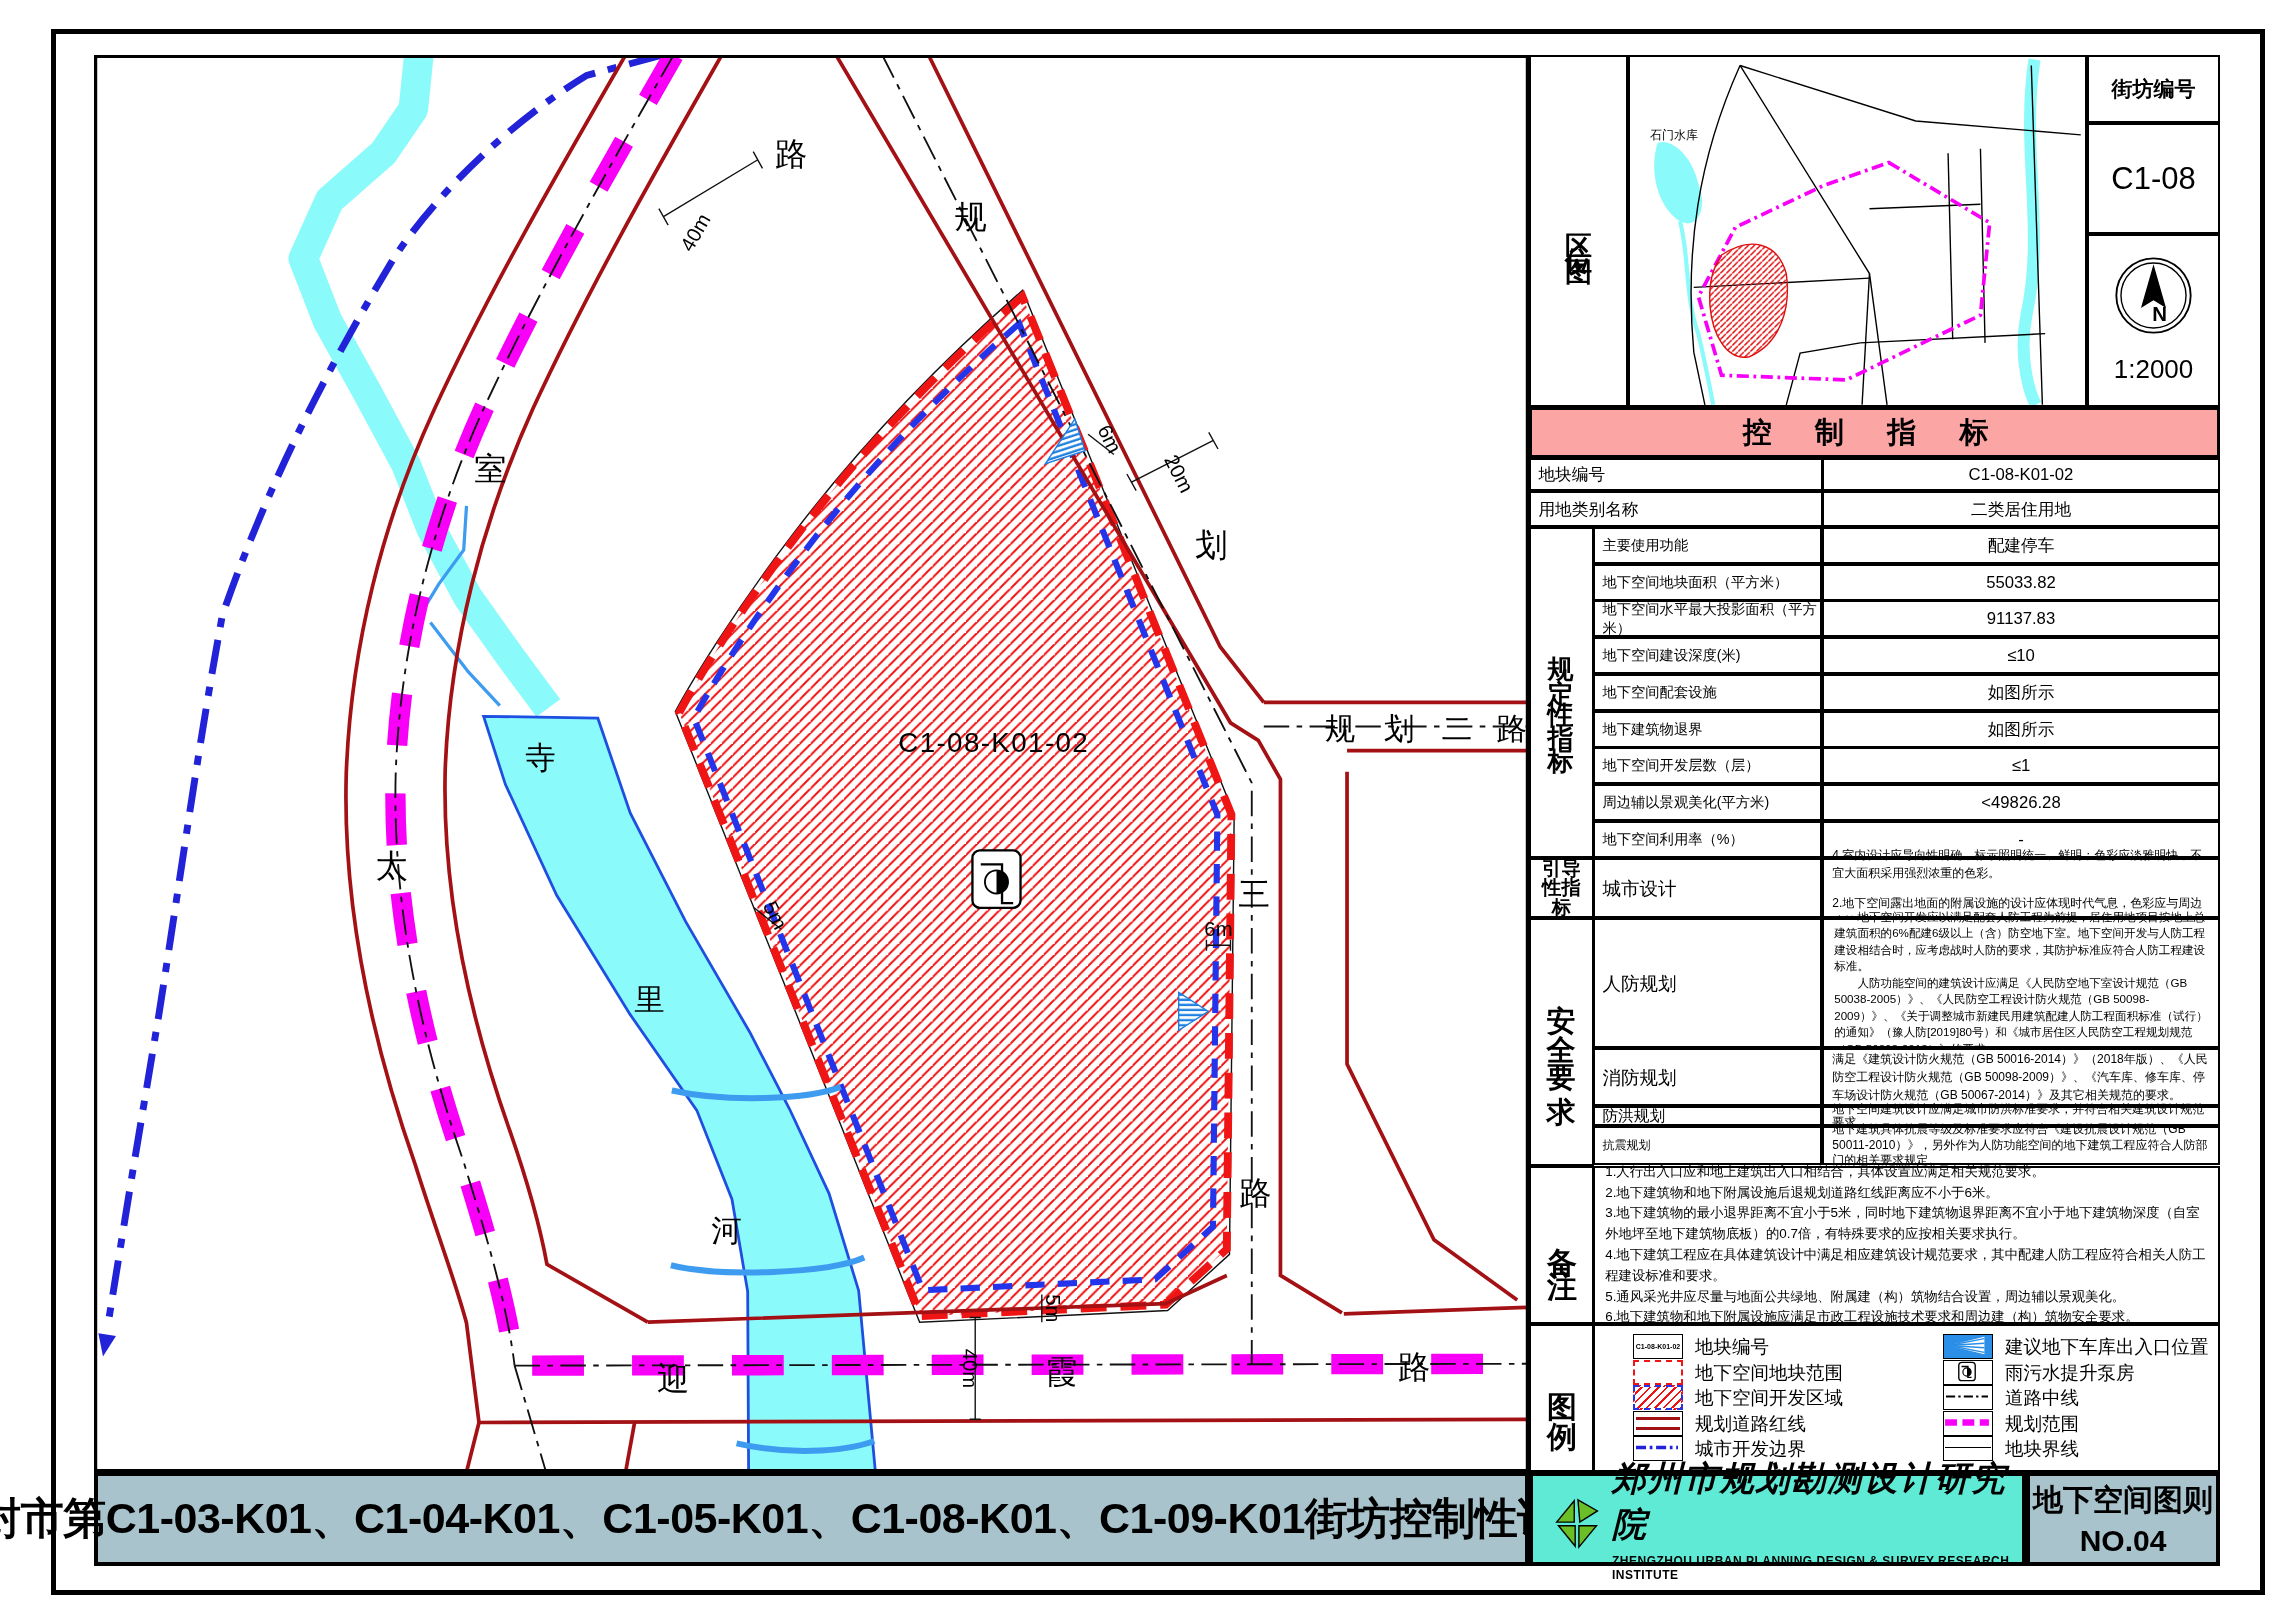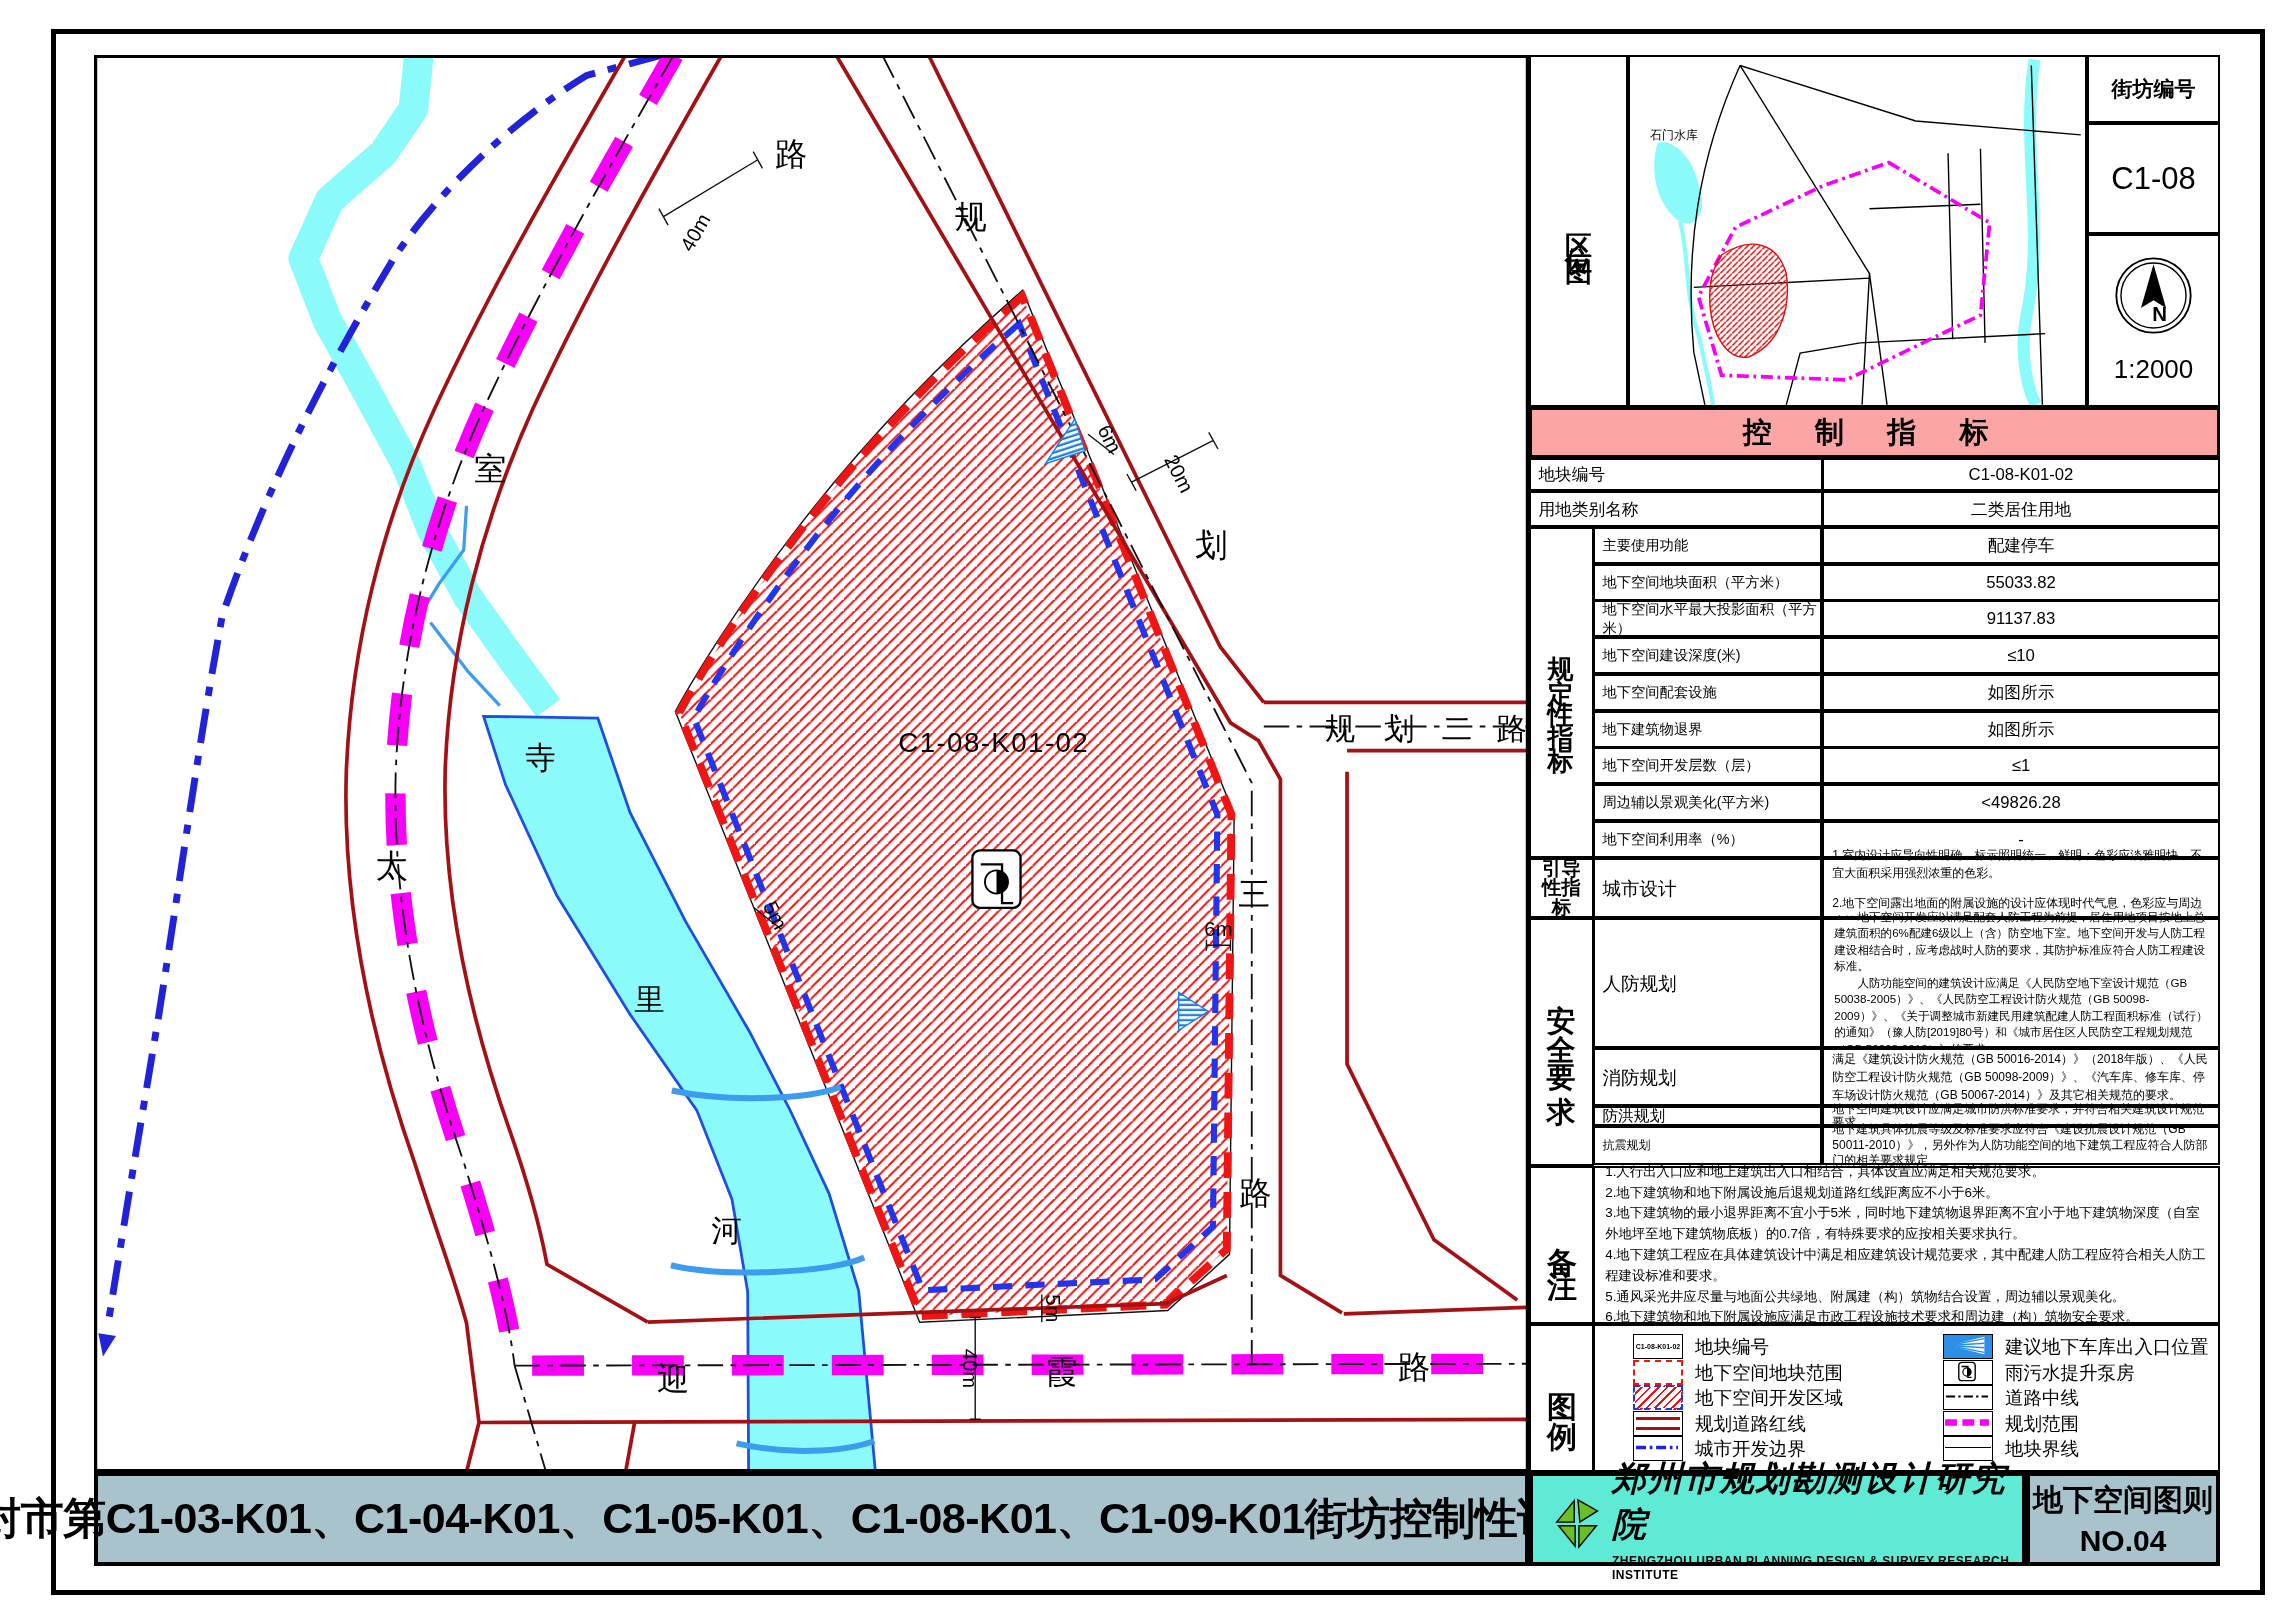--- a/index.html
+++ b/index.html
@@ -278,21 +278,21 @@
     </div>
 
   <div class="cell" style="left:1529px;top:858px;width:65px;height:60px;justify-content:center;">
     <div style="width:44px;font-size:19.4px;font-weight:bold;line-height:1.0;text-align:center;word-break:break-all;">引导性指标</div>
   </div>
   <div class="cell lbl" style="left:1593px;top:858px;width:229px;height:60px;font-size:18.5px;">
       <span>城市设计</span>
     </div>
   <div class="cell" style="left:1822px;top:858px;width:398px;height:60px;">
     <div class="txt" style="padding:3.7px 8.3px;">
-      <div>1.室内设计应导向性明确，标示照明统一、鲜明；色彩应淡雅明快，不宜大面积采用强烈浓重的色彩。</div>
+      <div>4.室内设计应导向性明确，标示照明统一、鲜明；色彩应淡雅明快，不宜大面积采用强烈浓重的色彩。</div>
       <div style="margin-top:12px;">2.地下空间露出地面的附属设施的设计应体现时代气息，色彩应与周边建筑相协调。</div>
     </div>
   </div>
 
   <div class="cell grp" style="left:1529px;top:918px;width:65px;height:248px;font-size:29px;letter-spacing:31px;">安全要求</div>
   <div class="cell lbl" style="left:1593px;top:918px;width:229px;height:130px;font-size:18.5px;">
       <span>人防规划</span>
     </div>
   <div class="cell" style="left:1822px;top:918px;width:398px;height:130px;">
     <div class="txt" style="font-size:11.6px;line-height:1.42;">

